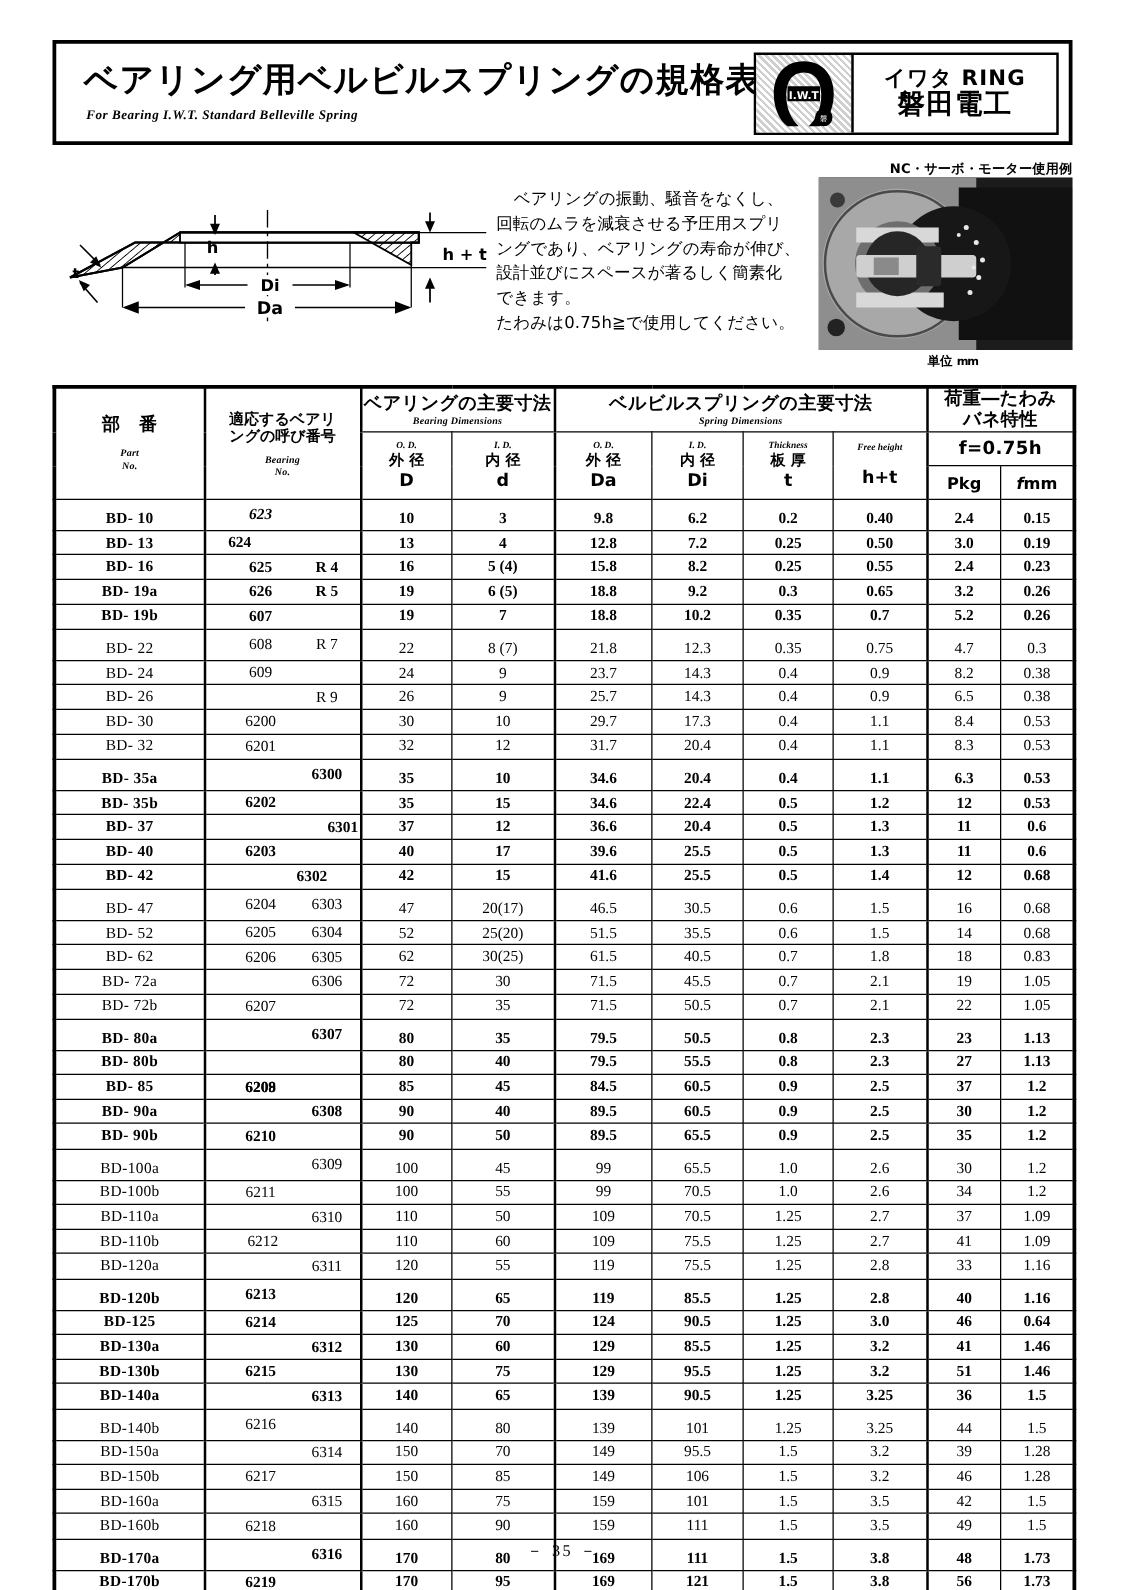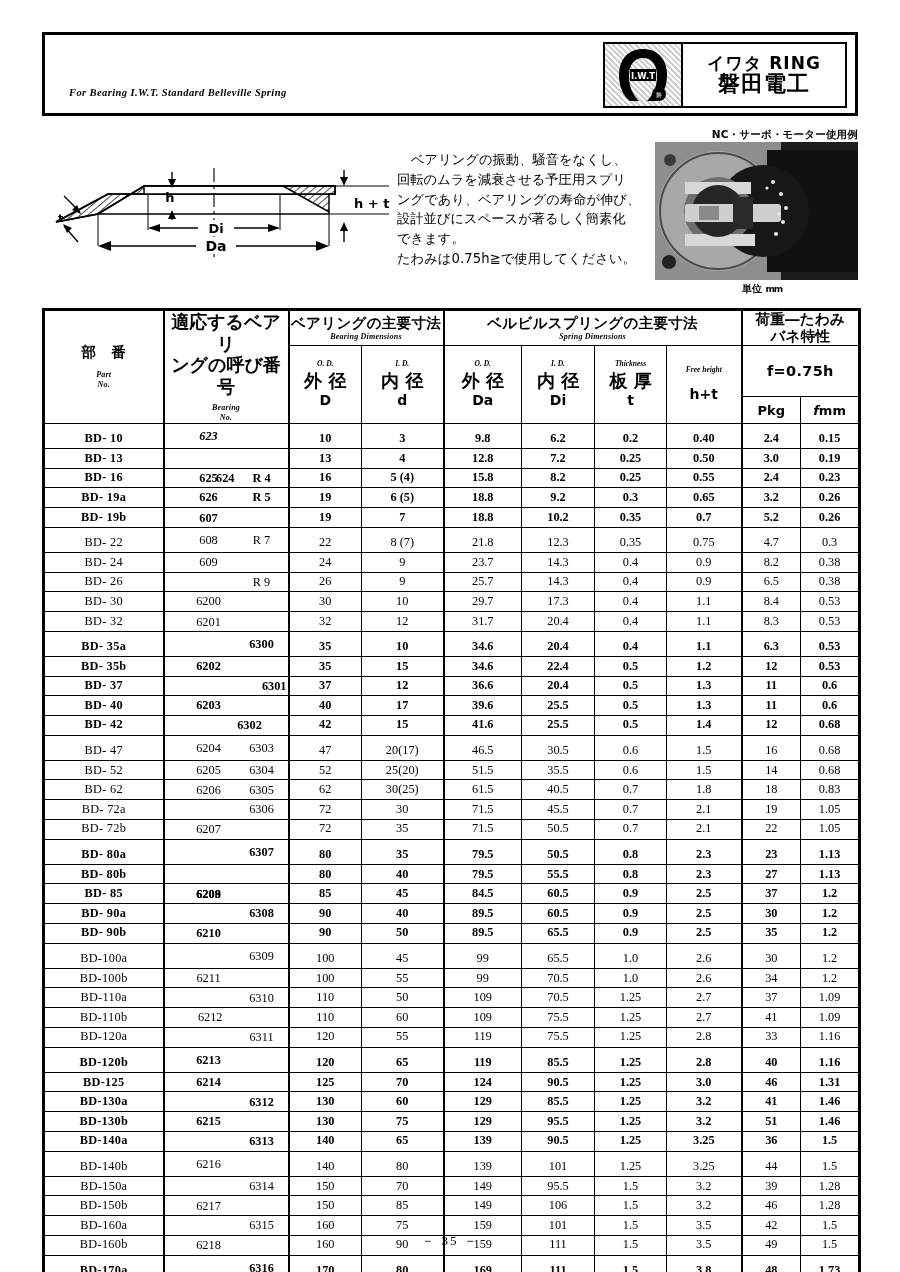--- a/index.html
+++ b/index.html
@@ -90,21 +90,21 @@
   }
   table.spec th,table.spec td{
     border:1px solid #000;
     padding:0;text-align:center;vertical-align:middle;
   }
   
   .bdr-l-thick{border-left:2.5px solid #000 !important;}
 
   thead th{font-family:"DejaVu Sans",sans-serif;}
   .h-jp{font-size:14.5px;font-weight:bold;line-height:1.18;letter-spacing:.3px;}
-  .h-jp-sm{font-size:18px;font-weight:bold;line-height:1.2;}
+  .h-jp-sm{font-size:12px;font-weight:bold;line-height:1.2;}
   .h-en{font-size:8px;font-style:italic;font-weight:bold;
         font-family:"Liberation Serif",serif;line-height:1.25;letter-spacing:.2px;}
   .h-en-c{font-size:7.5px;font-style:italic;font-weight:bold;
         font-family:"Liberation Serif",serif;}
   .h-sym{font-size:14px;font-weight:bold;font-family:"DejaVu Sans",sans-serif;}
   .h-col{line-height:1.35;padding:3px 0 4px;}
   .h-f{font-size:14.5px;font-weight:bold;letter-spacing:.3px;}
   .h-pk{font-size:13px;font-weight:bold;}
 
   tbody td{
@@ -124,20 +124,21 @@
     font-family:"Liberation Serif",serif;letter-spacing:2px;
   }
 </style>
 </head>
 <body>
 
 <div class="page">
 
   <div class="banner">
     <div class="banner-inner">
+      <div class="title-main">ベアリング用ベルビルスプリングの規格表</div>
       <div class="title-sub">For Bearing I.W.T. Standard Belleville Spring</div>
 
       <div class="logo-box">
         <div class="logo-mark">
           <svg class="horseshoe" width="62" height="56" viewBox="0 0 62 56">
             <path d="M31 2 C15 2 7 14 7 28 C7 40 12 50 18 54 L27 54 C21 48 17 40 17 29 C17 18 22 11 31 11 C40 11 45 18 45 29 C45 40 41 48 35 54 L44 54 C50 50 55 40 55 28 C55 14 47 2 31 2 Z" fill="#000"></path>
             <rect x="18" y="22" width="26" height="12" fill="#000"></rect>
             <text x="31" y="32" font-size="8.5" font-weight="bold" fill="#fff" text-anchor="middle" font-family="DejaVu Sans, sans-serif">I.W.T</text>
             <circle cx="47" cy="47" r="7" fill="#000"></circle>
             <text x="47" y="50" font-size="6" fill="#fff" text-anchor="middle" font-family="DejaVu Sans, sans-serif">磐</text>
@@ -343,21 +344,21 @@
             <td class="bdr-l-thick">9.8</td>
             <td class="">6.2</td>
             <td class="">0.2</td>
             <td class="">0.40</td>
             <td class="bdr-l-thick">2.4</td>
             <td class="">0.15</td>
           </tr>
           <tr class="bold">
             <td class="part">BD- 13</td>
             <td class="bdr-l-thick" style="position: relative;">
-              <span style="position: absolute; left: 18px; top: 50%; transform: translateY(-50%); width: 52px; text-align: right; margin-top: 20px;">624</span>
+              <span style="position: absolute; left: 18px; top: 50%; transform: translateY(-50%); width: 52px; text-align: left;">624</span>
               <span style="position: absolute; left: 72px; top: 50%; transform: translateY(-50%); width: 50px; text-align: center;"></span>
             </td>
             <td class="bdr-l-thick">13</td>
             <td class="">4</td>
             <td class="bdr-l-thick">12.8</td>
             <td class="">7.2</td>
             <td class="">0.25</td>
             <td class="">0.50</td>
             <td class="bdr-l-thick">3.0</td>
             <td class="">0.19</td>
@@ -803,21 +804,21 @@
               <span style="position: absolute; left: 18px; top: 50%; transform: translateY(-50%); width: 52px; text-align: center;">6214</span>
               <span style="position: absolute; left: 72px; top: 50%; transform: translateY(-50%); width: 50px; text-align: center;"></span>
             </td>
             <td class="bdr-l-thick">125</td>
             <td class="">70</td>
             <td class="bdr-l-thick">124</td>
             <td class="">90.5</td>
             <td class="">1.25</td>
             <td class="">3.0</td>
             <td class="bdr-l-thick">46</td>
-            <td class="">1.31</td>
+            <td class="">0.64</td>
           </tr>
           <tr class="bold">
             <td class="part">BD-130a</td>
             <td class="bdr-l-thick" style="position: relative;">
               <span style="position: absolute; left: 18px; top: 50%; transform: translateY(-50%); width: 52px; text-align: center;"></span>
               <span style="position: absolute; left: 72px; top: 50%; transform: translateY(-50%); width: 50px; text-align: center;">6312</span>
             </td>
             <td class="bdr-l-thick">130</td>
             <td class="">60</td>
             <td class="bdr-l-thick">129</td>

